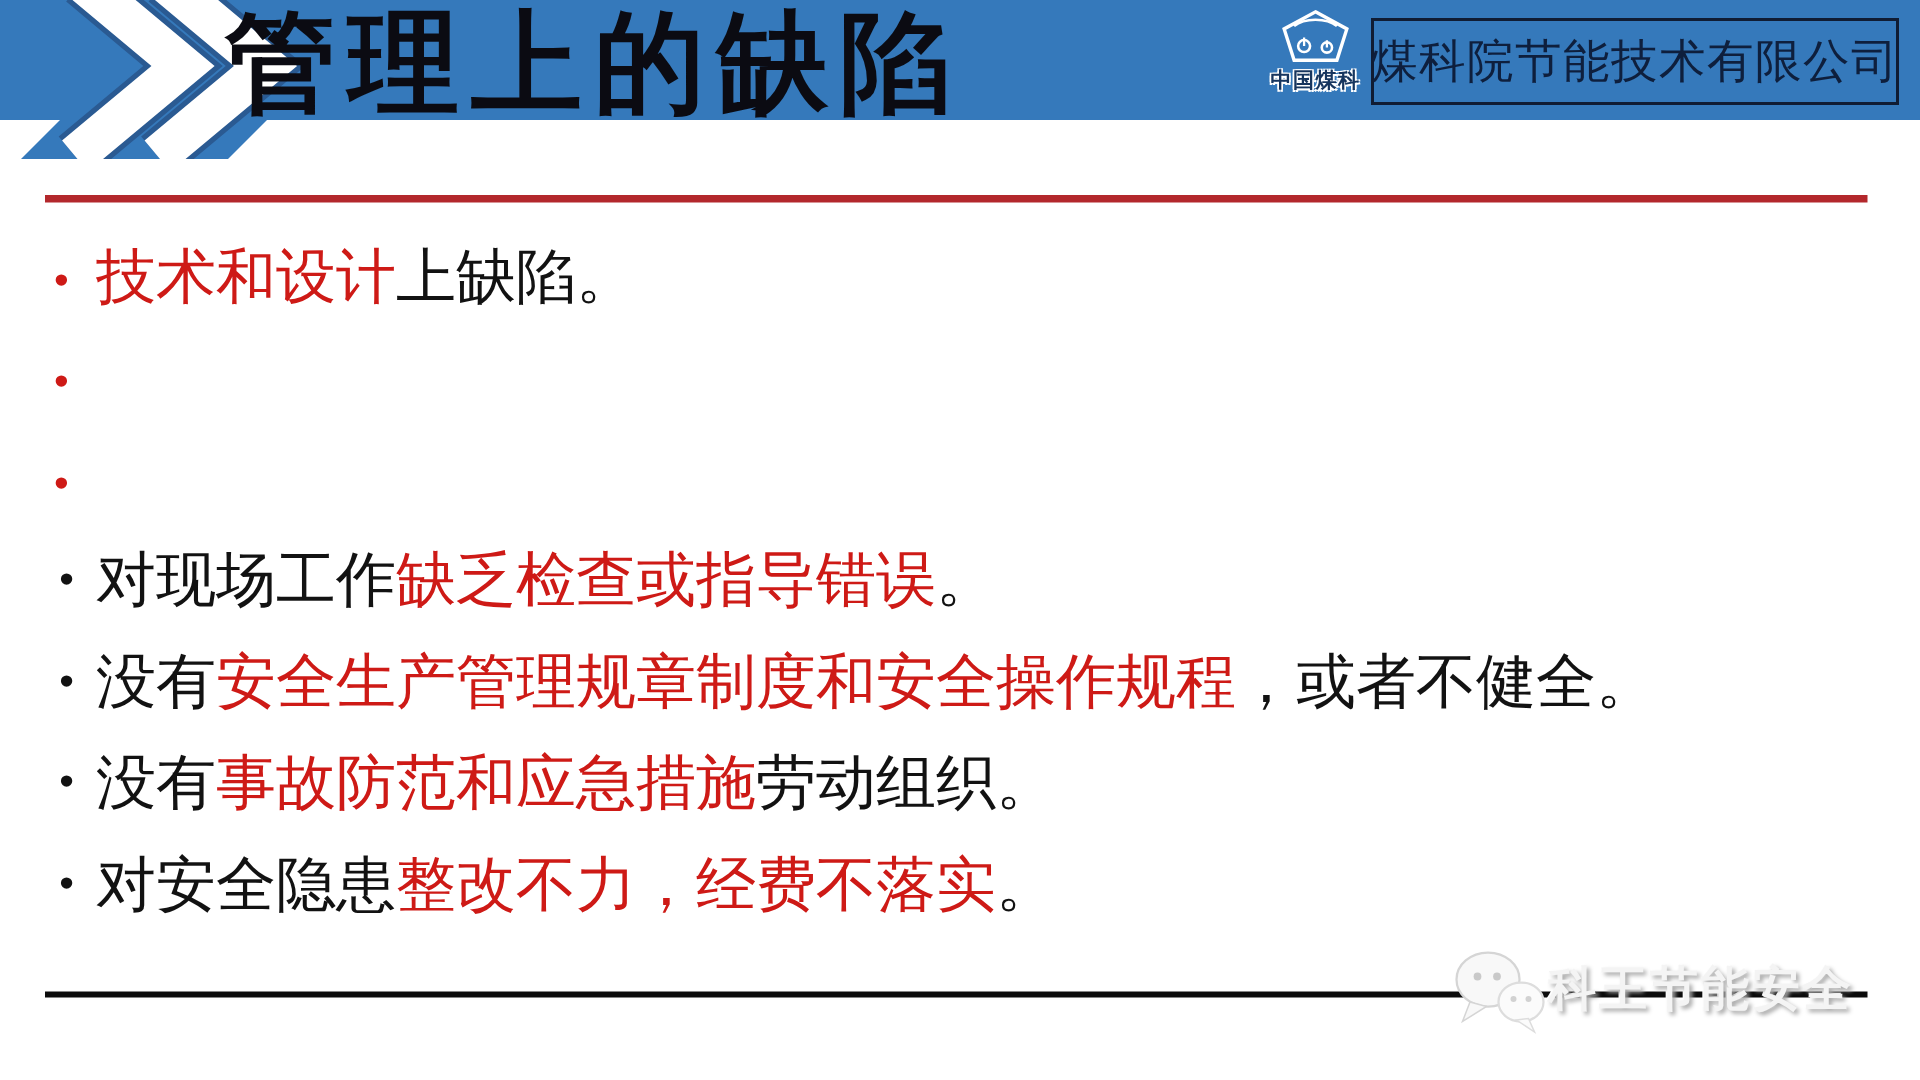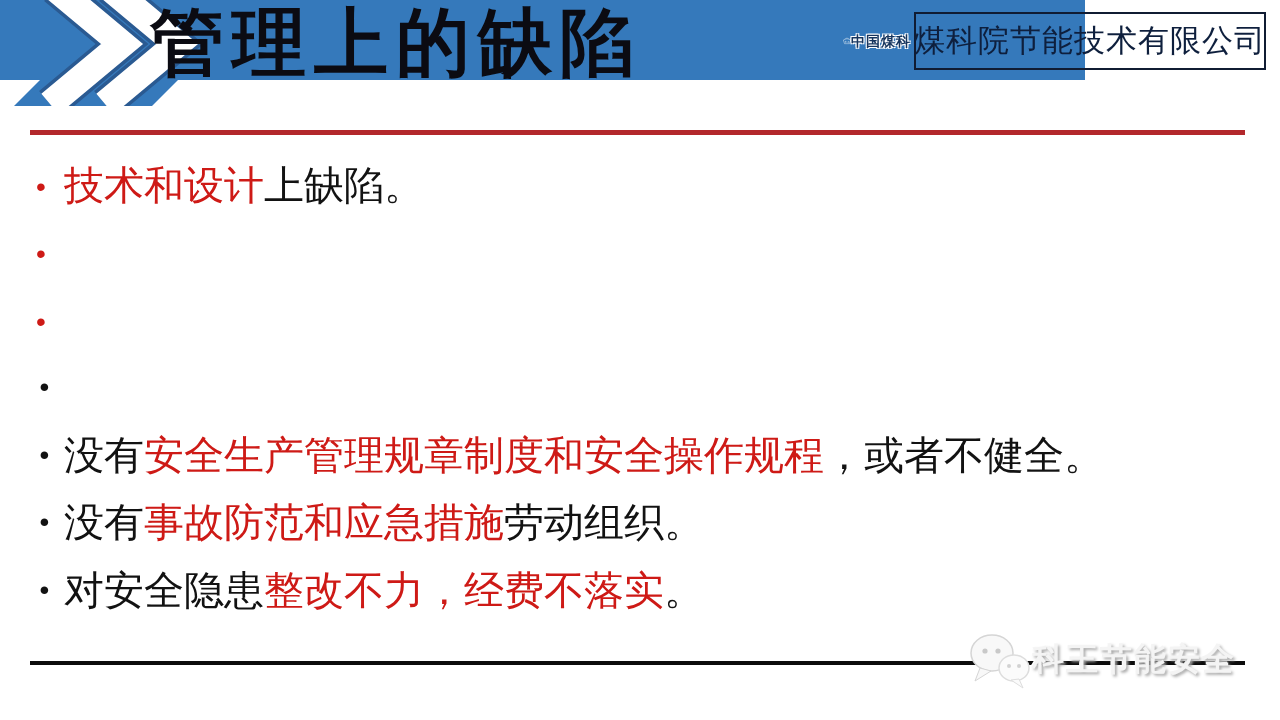--- a/index.html
+++ b/index.html
@@ -10,34 +10,33 @@
     --text-black:#121212;
     --watermark-gray:#f4f4f4;
   }
   html,body{margin:0;padding:0;background:#ffffff;}
   .slide{
     position:relative;width:1280px;height:720px;background:#ffffff;
     overflow:hidden;font-family:"Liberation Sans","DejaVu Sans",sans-serif;
   }
   
   .header-band{
-    position:absolute;left:0;top:0;width:1056px;height:80px;
+    position:absolute;left:0;top:0;width:1280px;height:80px;
     background:var(--header-blue);
-    padding-left:29px;
   }
   .chevrons{position:absolute;left:0;top:0;width:250px;height:106px;}
   .page-title{
     position:absolute;left:150px;top:0;height:86px;line-height:86px;
     font-family:"Liberation Serif","DejaVu Serif",serif;
     font-size:74px;font-weight:bold;letter-spacing:8px;color:#0b0b12;
     white-space:nowrap;
   }
   .logo-block{
     position:absolute;left:843px;top:6px;width:68px;height:70px;
-    display:flex;flex-direction:row;align-items:center;justify-content:flex-start;
+    display:flex;flex-direction:column;align-items:center;justify-content:flex-start;
   }
   .logo-label{
     margin-top:1px;font-size:14px;font-weight:bold;color:#16355e;letter-spacing:1px;
     text-shadow:1px 1px 0 #ffffff,-1px -1px 0 #ffffff,1px -1px 0 #ffffff,-1px 1px 0 #ffffff;
     white-space:nowrap;
   }
   .company-box{
     position:absolute;left:914px;top:12px;width:348px;height:54px;
     border:2px solid #101c33;display:flex;align-items:center;justify-content:center;
     color:#0e1f3d;font-size:31px;font-weight:400;letter-spacing:1px;white-space:nowrap;
@@ -109,20 +108,21 @@
         <span class="segs"><span class="c-red">技术和设计</span><span class="c-black">上缺陷。</span></span>
       </div>
       <div class="bullet-row">
         <span class="dot c-red">•</span>
       </div>
       <div class="bullet-row">
         <span class="dot c-red">•</span>
       </div>
       <div class="bullet-row">
         <span class="dot c-black">•</span>
+        <span class="segs"><span class="c-black">对现场工作</span><span class="c-red">缺乏检查或指导错误</span><span class="c-black">。</span></span>
       </div>
       <div class="bullet-row">
         <span class="dot c-black">•</span>
         <span class="segs"><span class="c-black">没有</span><span class="c-red">安全生产管理规章制度和安全操作规程</span><span class="c-black">，或者不健全。</span></span>
       </div>
       <div class="bullet-row">
         <span class="dot c-black">•</span>
         <span class="segs"><span class="c-black">没有</span><span class="c-red">事故防范和应急措施</span><span class="c-black">劳动组织。</span></span>
       </div>
       <div class="bullet-row">

